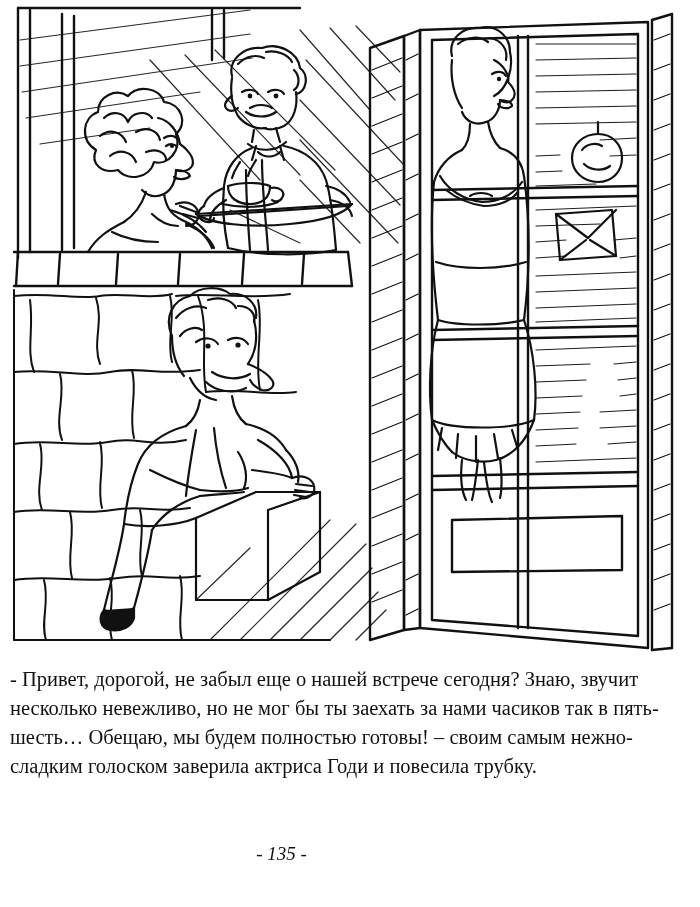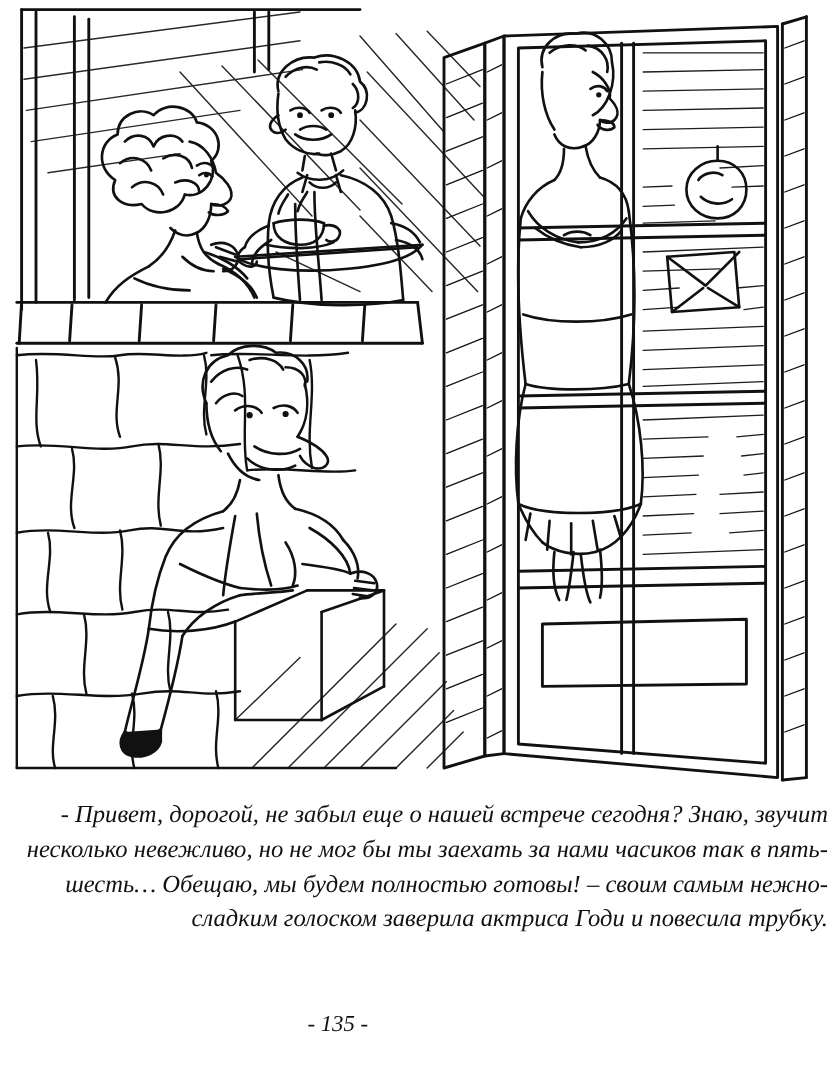--- a/index.html
+++ b/index.html
@@ -31,25 +31,24 @@
     display: block;
     width: 700px;
     height: 660px;
   }
   .caption {
     position: absolute;
     left: 10px;
     top: 665px;
     width: 680px;
     font-family: "Liberation Serif", serif;
-    font-style: italic;
     font-size: 20.5px;
     line-height: 29px;
     color: #111111;
-    text-align: right;
+    text-align: left;
   }
   .caption p {
     margin: 0;
   }
   .page-number {
     position: absolute;
     left: 0;
     top: 843px;
     width: 563px;
     text-align: center;

